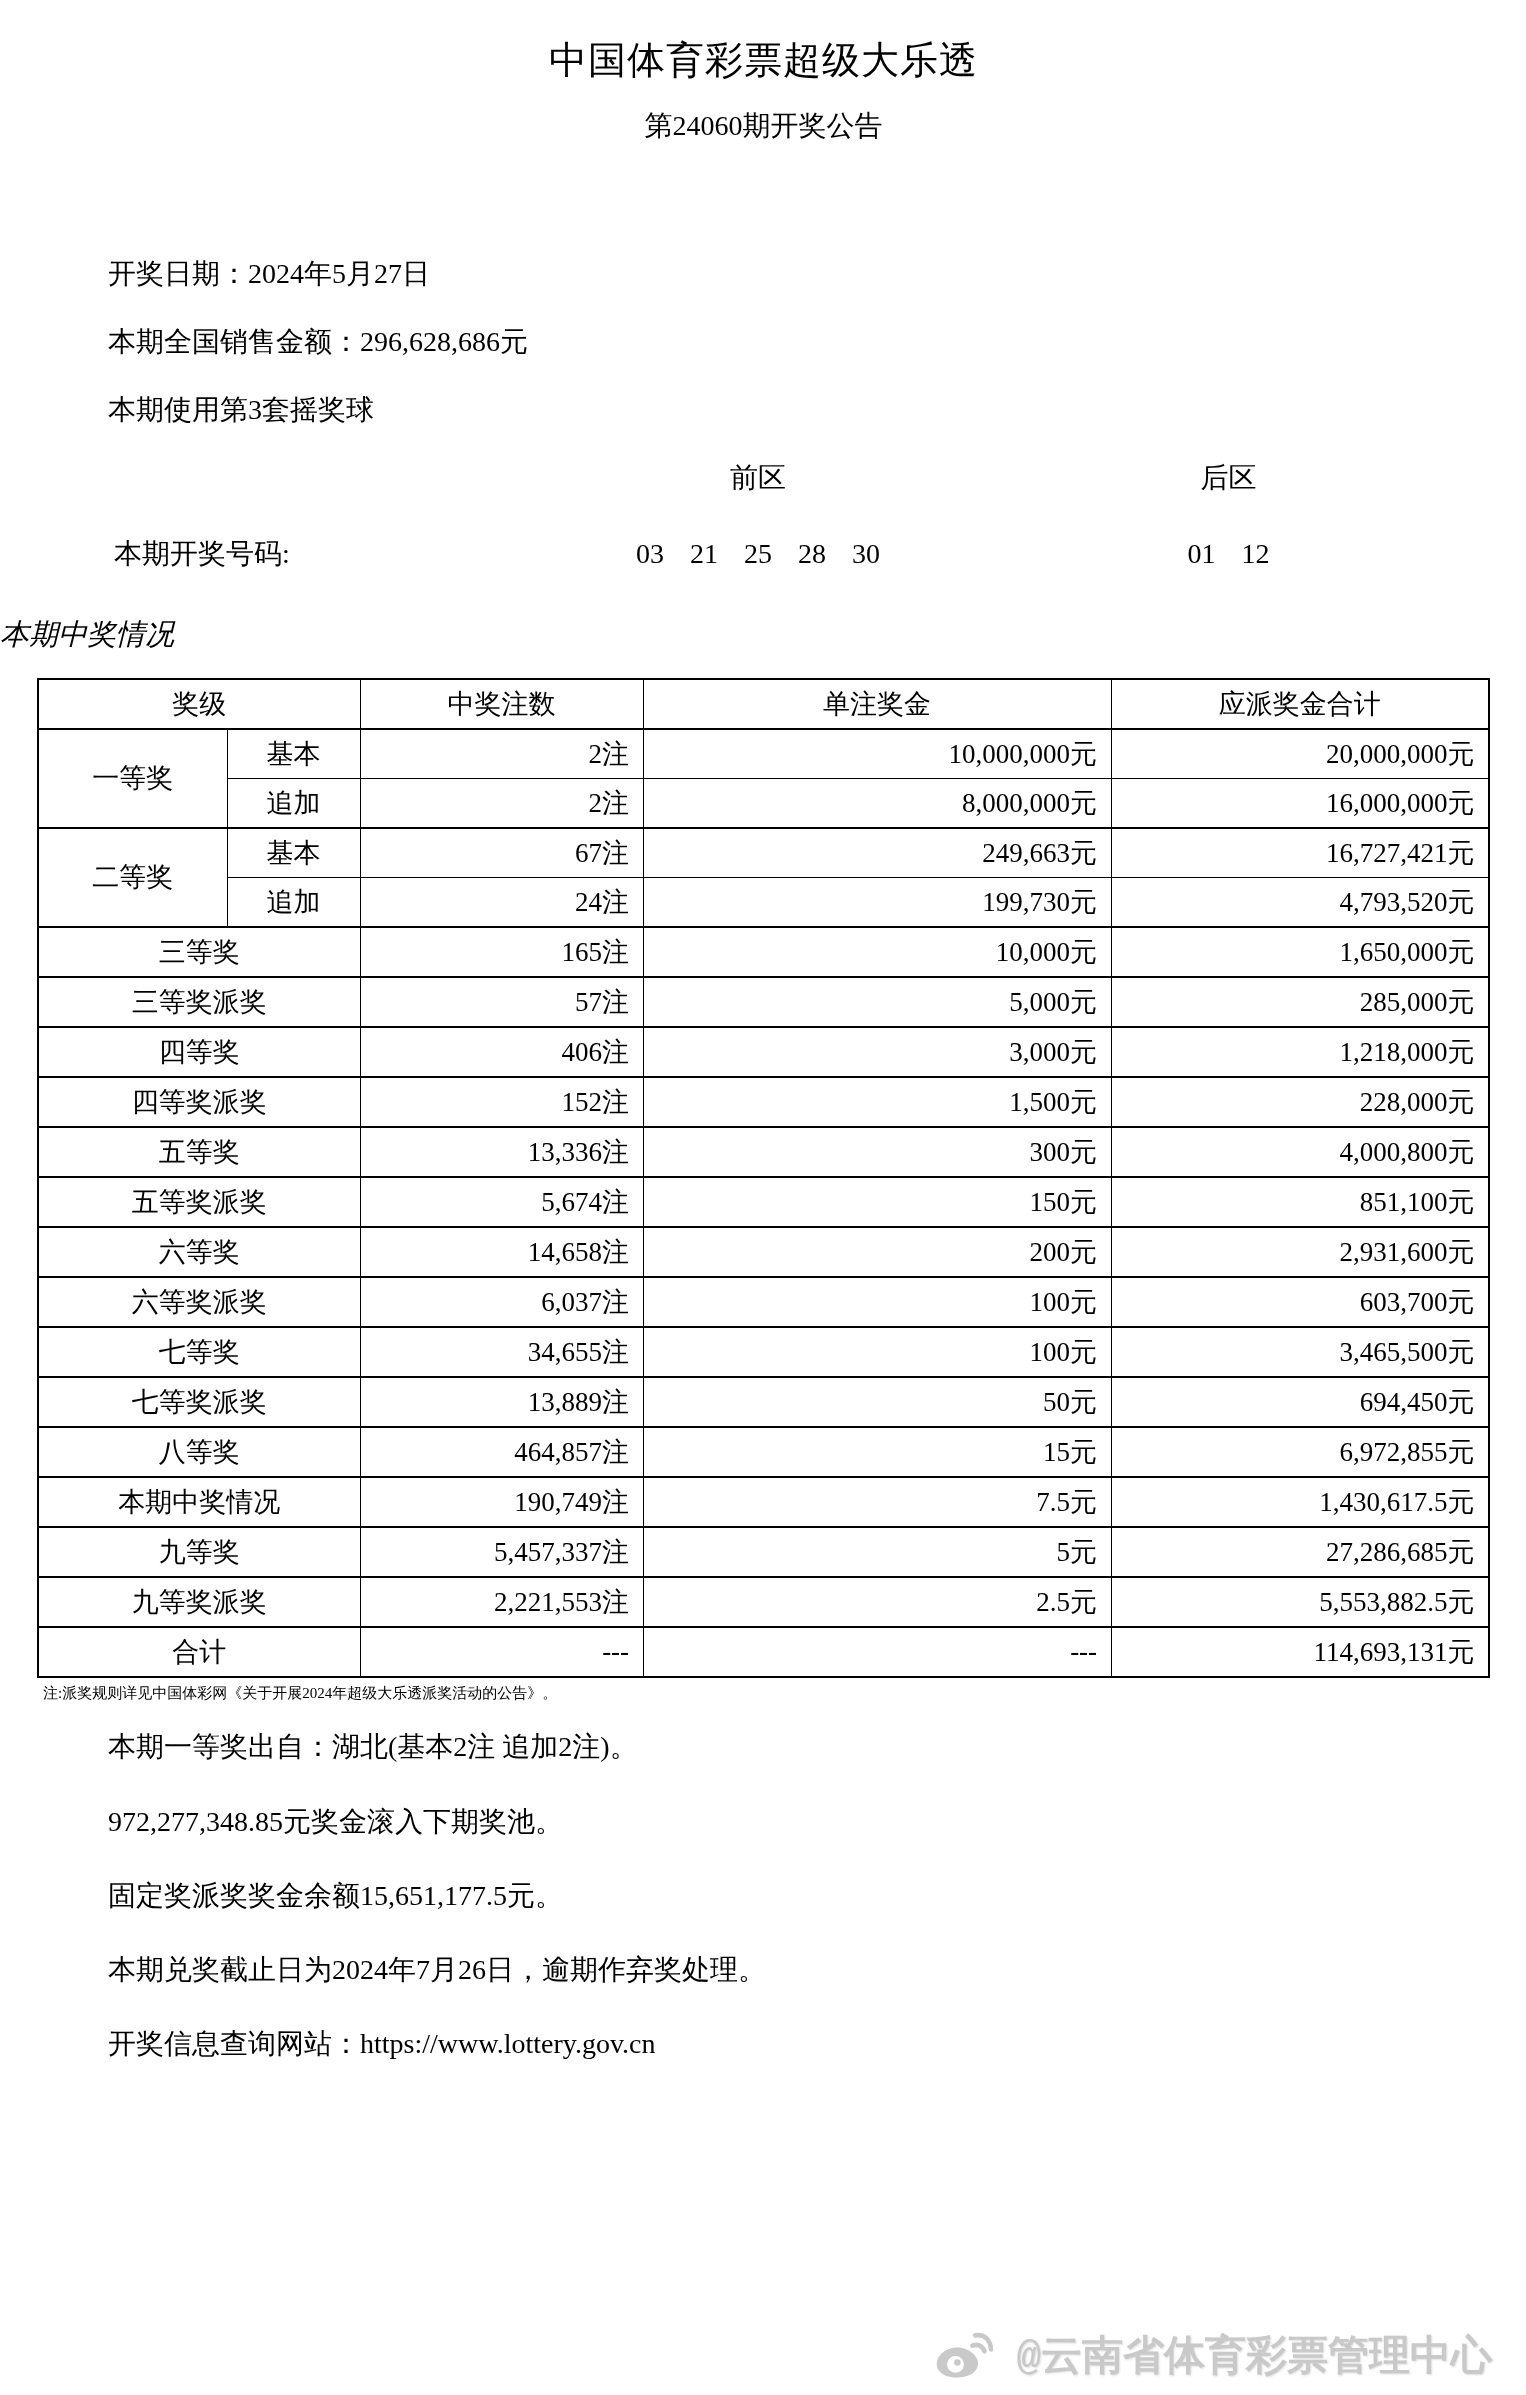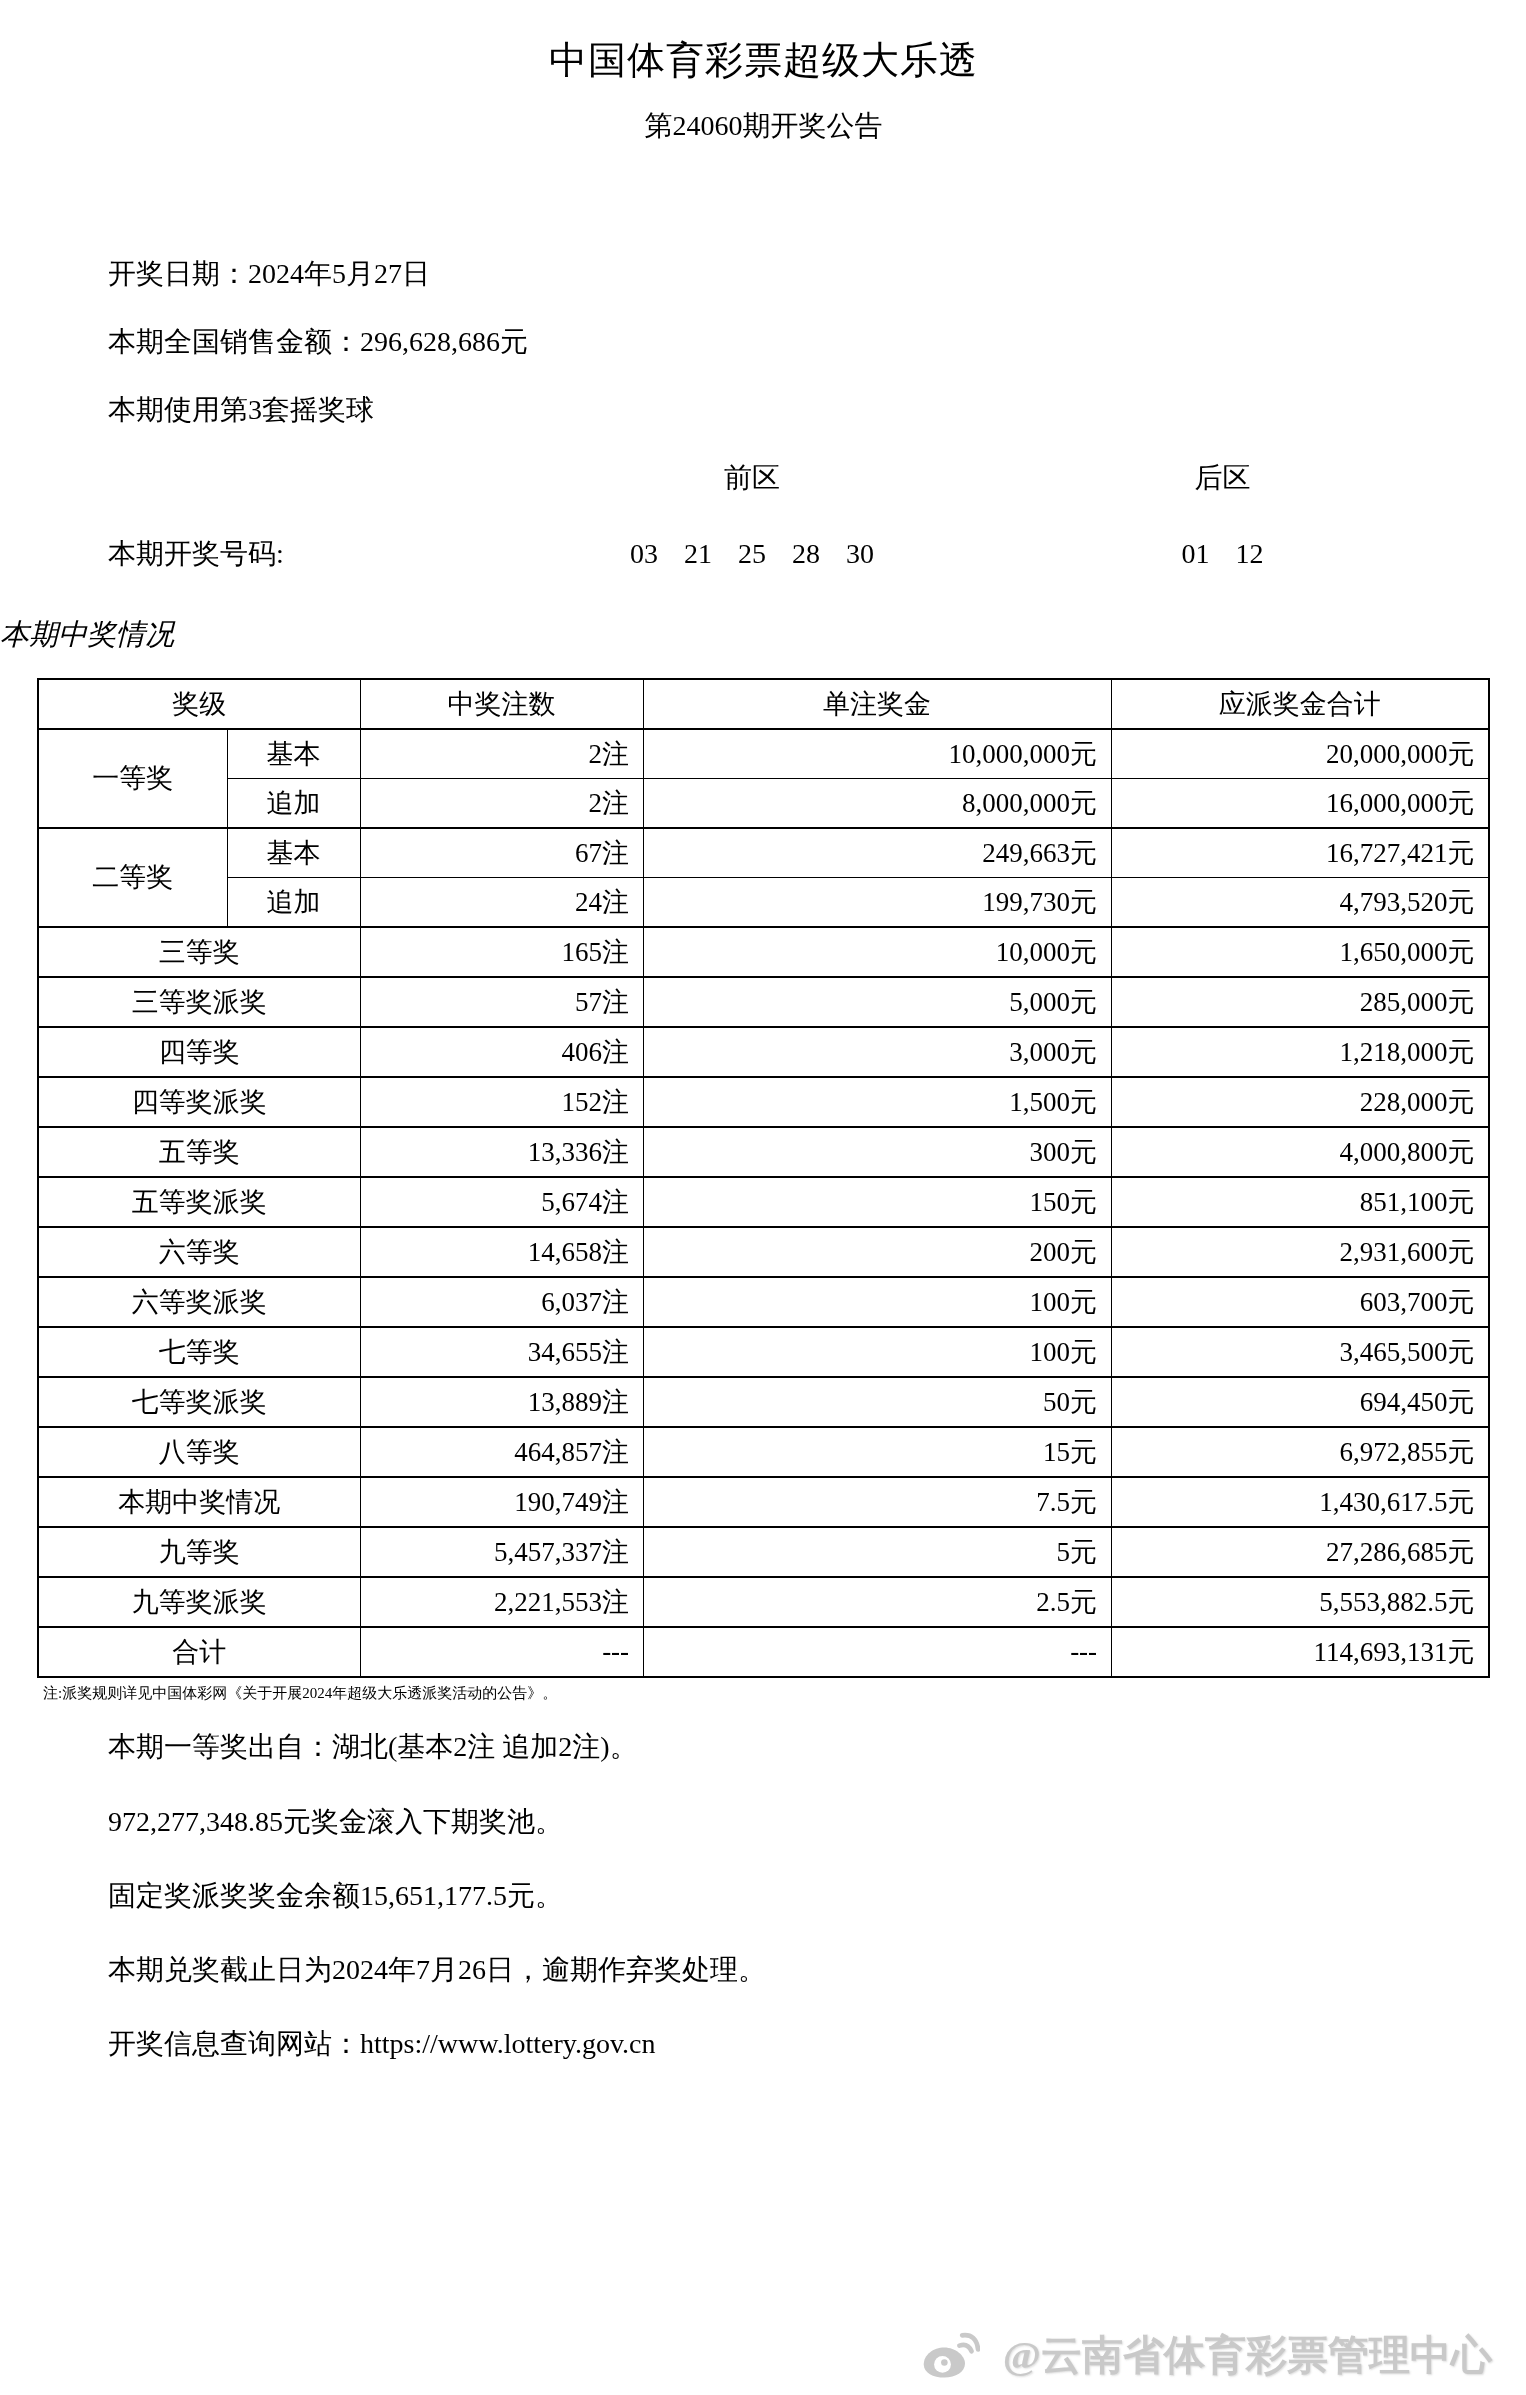--- a/index.html
+++ b/index.html
@@ -22,21 +22,21 @@
   .doc-subtitle {
     text-align: center;
     font-size: 28px;
     margin-top: 23px;
   }
   .info-block {
     margin: 113px 0 0 108px;
     font-size: 28px;
   }
   .info-block p { margin: 0 0 36px 0; line-height: 1.15; }
-  .zone-grid { margin-top: 25px; }
+  .zone-grid { margin-top: 25px; padding-left: 6px; }
   .zrow {
     display: grid;
     grid-template-columns: 108px 423px 442px 96px 307px;
     font-size: 28px;
     line-height: 1.15;
     margin-bottom: 44px;
   }
   .zrow .center { text-align: center; }
   .zrow .nums { text-align: center; word-spacing: 19px; }
   .section-title {
@@ -75,21 +75,21 @@
   .paragraphs p { margin: 42px 0 0 0; line-height: 1.15; }
   .paragraphs p:first-child { margin-top: 29px; }
   .watermark {
     position: absolute;
     right: 35px;
     bottom: 13.4px;
     display: flex;
     align-items: center;
     gap: 23px;
     color: #c9c9c9;
-    font-family: Liberation Serif, serif;
+    font-family: Liberation Mono, monospace;
     font-size: 41px;
     font-weight: bold;
     text-shadow: 1px 1px 1.9px rgba(120,120,120,0.25), -1px -1px 1px #ffffff;
   }
   .wm-icon { width: 60px; height: 50px; flex: 0 0 auto; }
 </style>
 </head>
 <body>
 
 <div class="page">

